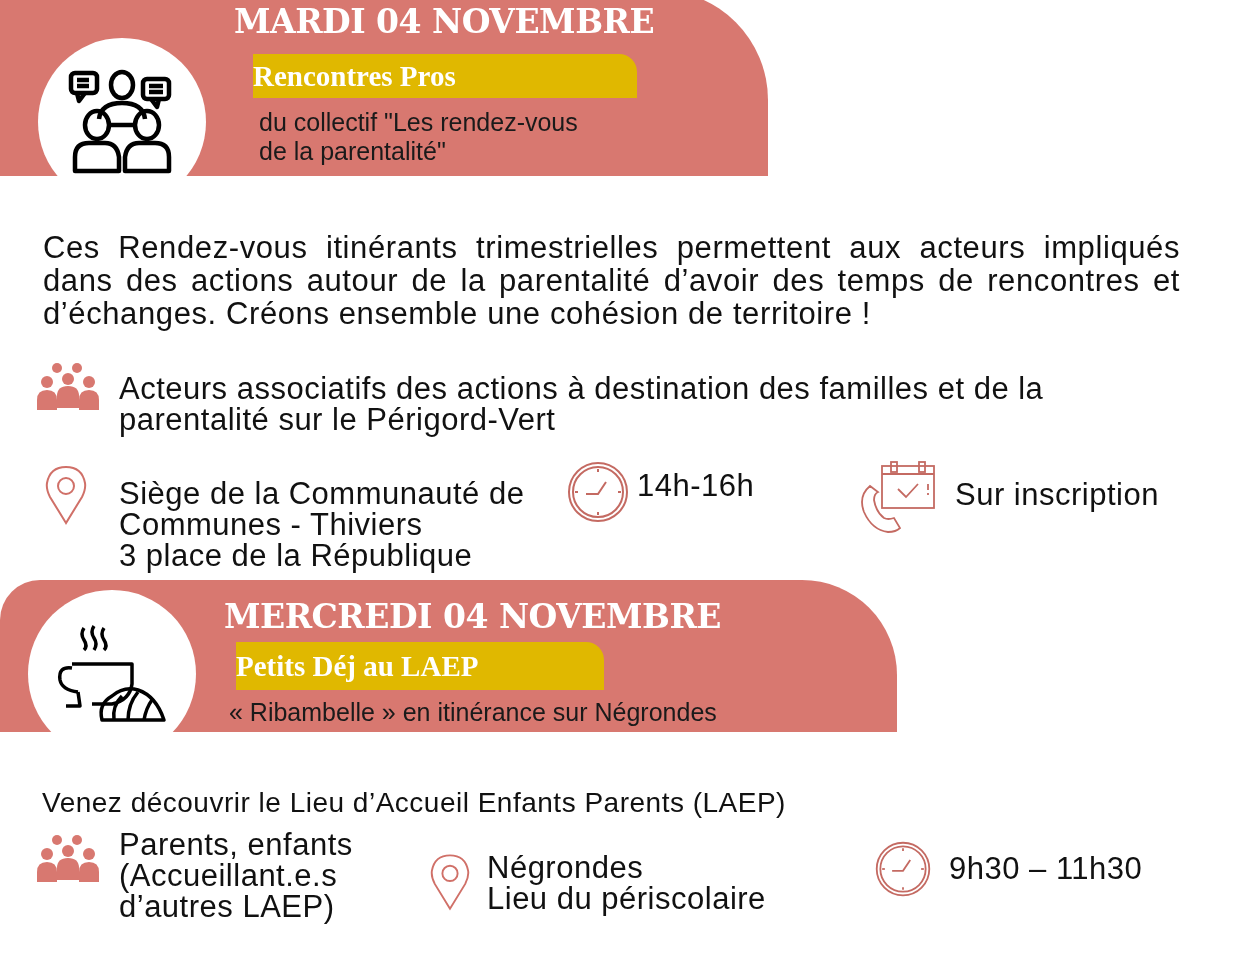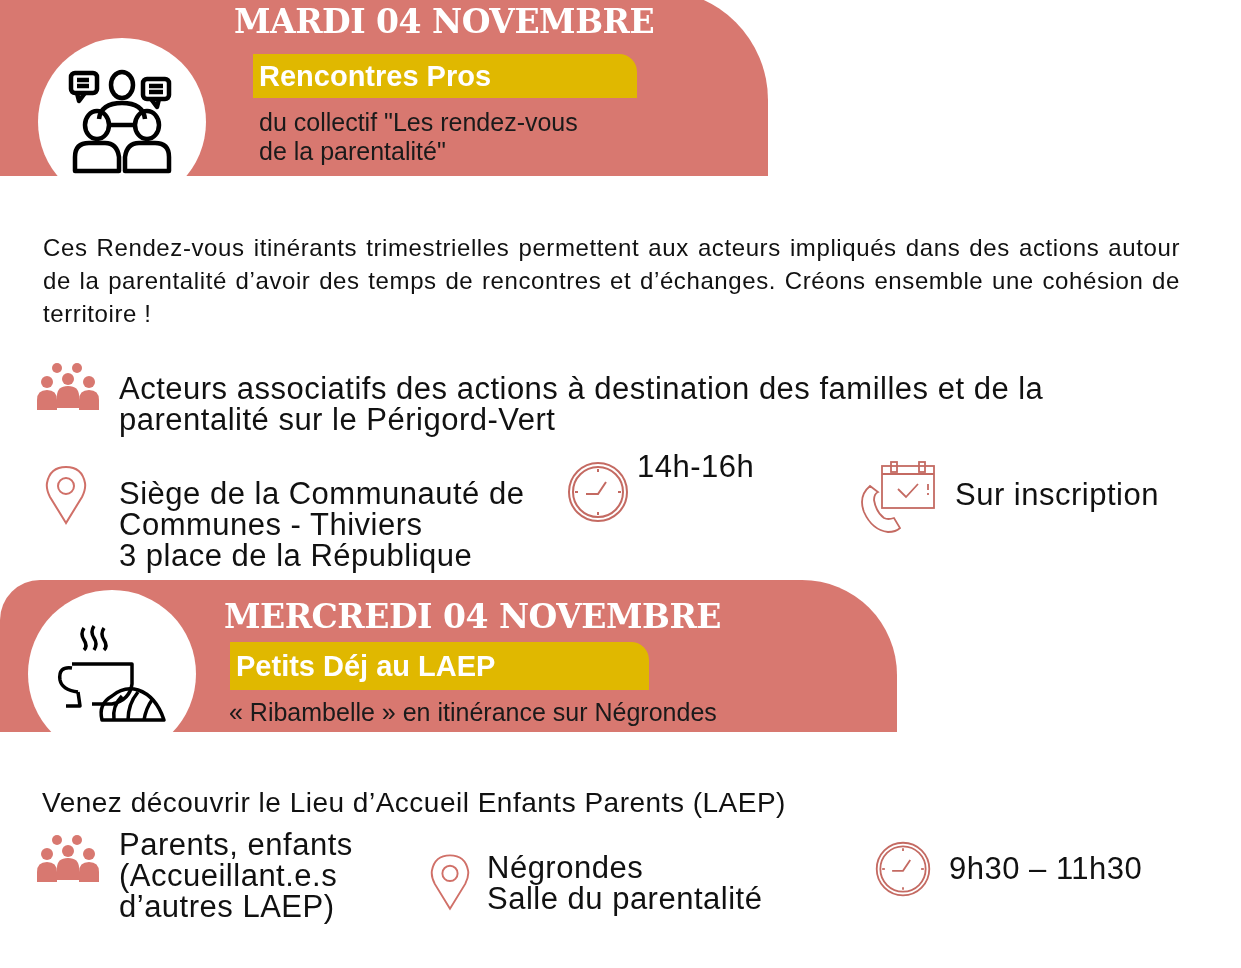--- a/index.html
+++ b/index.html
@@ -18,30 +18,30 @@
       display: flex; align-items: center; justify-content: center;
     }
     .circle1 { left: 38px; top: 38px; width: 168px; height: 168px; }
     .circle2 { left: 28px; top: 590px; width: 168px; height: 168px; }
     .cover-bottom { position: absolute; left: 0; width: 260px; background: #fff; }
     .date {
       position: absolute; color: #fff; font-family: "DejaVu Serif", serif; font-weight: bold;
       font-size: 33px; letter-spacing: -0.5px; white-space: nowrap;
     }
     .pill {
-      position: absolute; background: #E0B800; color: #fff; font-family: Liberation Sans, sans-serif;
-      font-weight: bold; font-size: 29px; padding-left: 6px; box-sizing: border-box;
+      position: absolute; background: #E0B800; color: #fff; font-family: Liberation Serif, serif;
+      font-weight: bold; font-size: 29px; box-sizing: border-box;
       border-top-right-radius: 18px; white-space: nowrap; display: flex; align-items: center;
     }
     .sub {
       position: absolute; color: #1a1a1a; font-size: 25px; line-height: 30px; white-space: nowrap;
       font-family: "Liberation Sans", sans-serif;
     }
     .para {
-      position: absolute; left: 43px; width: 1137px; font-size: 24px; line-height: 33px;
+      position: absolute; left: 43px; width: 1137px; font-size: 31px; line-height: 33px;
       text-align: justify; letter-spacing: 0.6px; font-family: "Liberation Sans", sans-serif;
     }
     .info {
       position: absolute; font-size: 31px; line-height: 31px; letter-spacing: 0.5px;
       font-family: "Liberation Sans", sans-serif; white-space: pre-line;
     }
     .icon { position: absolute; }
   </style>
 </head>
 <body>
@@ -97,21 +97,21 @@
 
 <svg class="icon" style="left:566px;top:460px;" width="64" height="64" viewBox="0 0 64 64" fill="none" stroke="#C46A62" stroke-width="2">
   <circle cx="32" cy="32" r="29"></circle>
     <circle cx="32" cy="32" r="25"></circle>
   <line x1="32" y1="9" x2="32" y2="12"></line>
     <line x1="32" y1="52" x2="32" y2="55"></line>
   <line x1="9" y1="32" x2="12" y2="32"></line>
     <line x1="52" y1="32" x2="55" y2="32"></line>
   <path d="M20 34 H32 L40 22"></path>
 </svg>
-<div class="info" style="left:637px;top:451px;">14h-16h</div>
+<div class="info" style="left:637px;top:470px;">14h-16h</div>
 
 <svg class="icon" style="left:858px;top:460px;" width="80" height="75" viewBox="0 0 80 75" fill="none" stroke="#C46A62" stroke-width="1.8">
   <rect x="24" y="6" width="52" height="42"></rect>
     <line x1="24" y1="14" x2="76" y2="14"></line>
   <rect x="33" y="2" width="6" height="10"></rect>
     <rect x="61" y="2" width="6" height="10"></rect>
   <path d="M40 29 L48 37 L60 24"></path>
     <line x1="70" y1="24" x2="70" y2="30"></line>
     <line x1="70" y1="33" x2="70" y2="35"></line>
   <path d="M12 26 Q0 36 6 52 Q14 70 30 72 Q38 72 42 68 L36 58 Q30 60 26 58 Q18 52 16 40 Q16 34 20 32 Z"></path>
@@ -128,21 +128,21 @@
     <path d="M20 44 Q6 42 8 56 Q10 66 26 68"></path>
     <path d="M26 68 L28 82 H14"></path>
     <path d="M50 96 Q46 80 60 72 Q72 62 86 66 Q104 72 112 96 Z"></path>
     <path d="M62 96 Q60 82 70 72"></path>
       <path d="M76 96 Q76 80 86 68"></path>
       <path d="M92 96 Q94 84 100 76"></path>
   </svg>
 </div>
 <div class="cover-bottom" style="top:732px;height:40px;"></div>
 <div class="date" style="left:224px;top:597px;">MERCREDI 04 NOVEMBRE</div>
-<div class="pill" style="left:230px;top:642px;width:419px;height:48px;">Petits Déj au LAEP</div>
+<div class="pill" style="left:236px;top:642px;width:368px;height:48px;">Petits Déj au LAEP</div>
 <div class="sub" style="left:229px;top:697px;">« Ribambelle » en itinérance sur Négrondes</div>
 
 <div class="info" style="left:42px;top:787px;font-size:28px;">Venez découvrir le Lieu d’Accueil Enfants Parents (LAEP)</div>
 
 <svg class="icon" style="left:37px;top:834px;" width="64" height="50" viewBox="0 0 64 50" fill="#D87870">
   <circle cx="20" cy="6" r="5"></circle>
     <circle cx="40" cy="6" r="5"></circle>
   <circle cx="10" cy="20" r="6"></circle>
     <circle cx="31" cy="17" r="6"></circle>
     <circle cx="52" cy="20" r="6"></circle>
@@ -152,21 +152,21 @@
 </svg>
 <div class="info" style="left:119px;top:829px;">Parents, enfants
 (Accueillant.e.s
  d’autres LAEP)</div>
 
 <svg class="icon" style="left:430px;top:853px;" width="40" height="58" viewBox="0 0 42 60" fill="none" stroke="#D07068" stroke-width="2">
   <path d="M21 58 L5 32 Q1 24 2 18 Q5 2 21 2 Q37 2 40 18 Q41 24 37 32 Z"></path>
   <circle cx="21" cy="21" r="8"></circle>
 </svg>
 <div class="info" style="left:487px;top:852px;">Négrondes
-Salle du parentalité</div>
+Lieu du périscolaire</div>
 
 <svg class="icon" style="left:874px;top:840px;" width="58" height="58" viewBox="0 0 64 64" fill="none" stroke="#C46A62" stroke-width="2">
   <circle cx="32" cy="32" r="29"></circle>
     <circle cx="32" cy="32" r="25"></circle>
   <line x1="32" y1="9" x2="32" y2="12"></line>
     <line x1="32" y1="52" x2="32" y2="55"></line>
   <line x1="9" y1="32" x2="12" y2="32"></line>
     <line x1="52" y1="32" x2="55" y2="32"></line>
   <path d="M20 34 H32 L40 22"></path>
 </svg>

